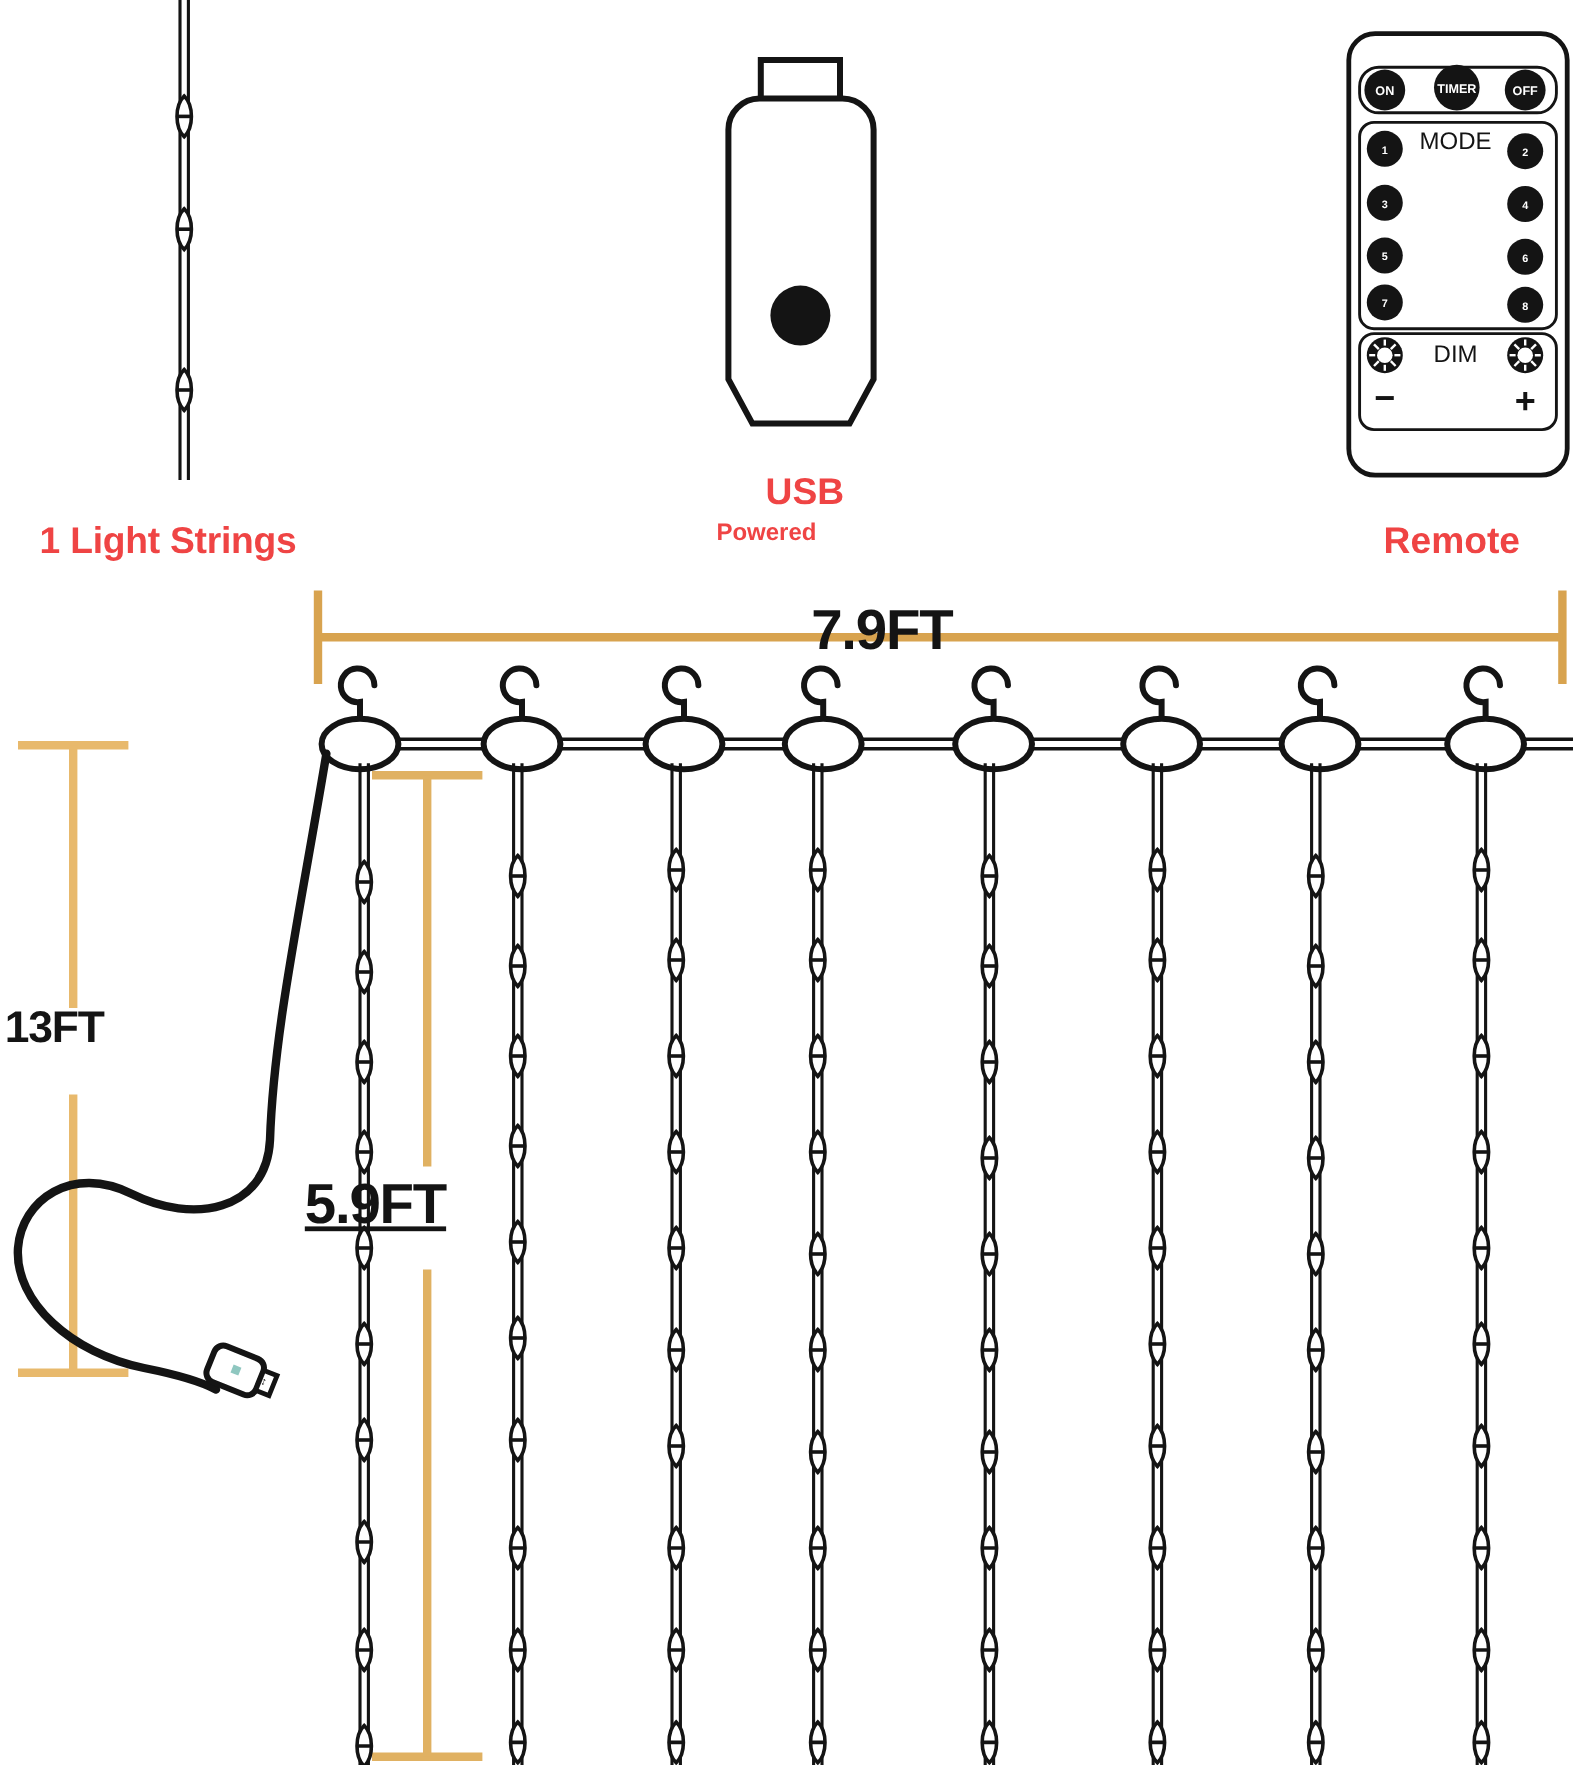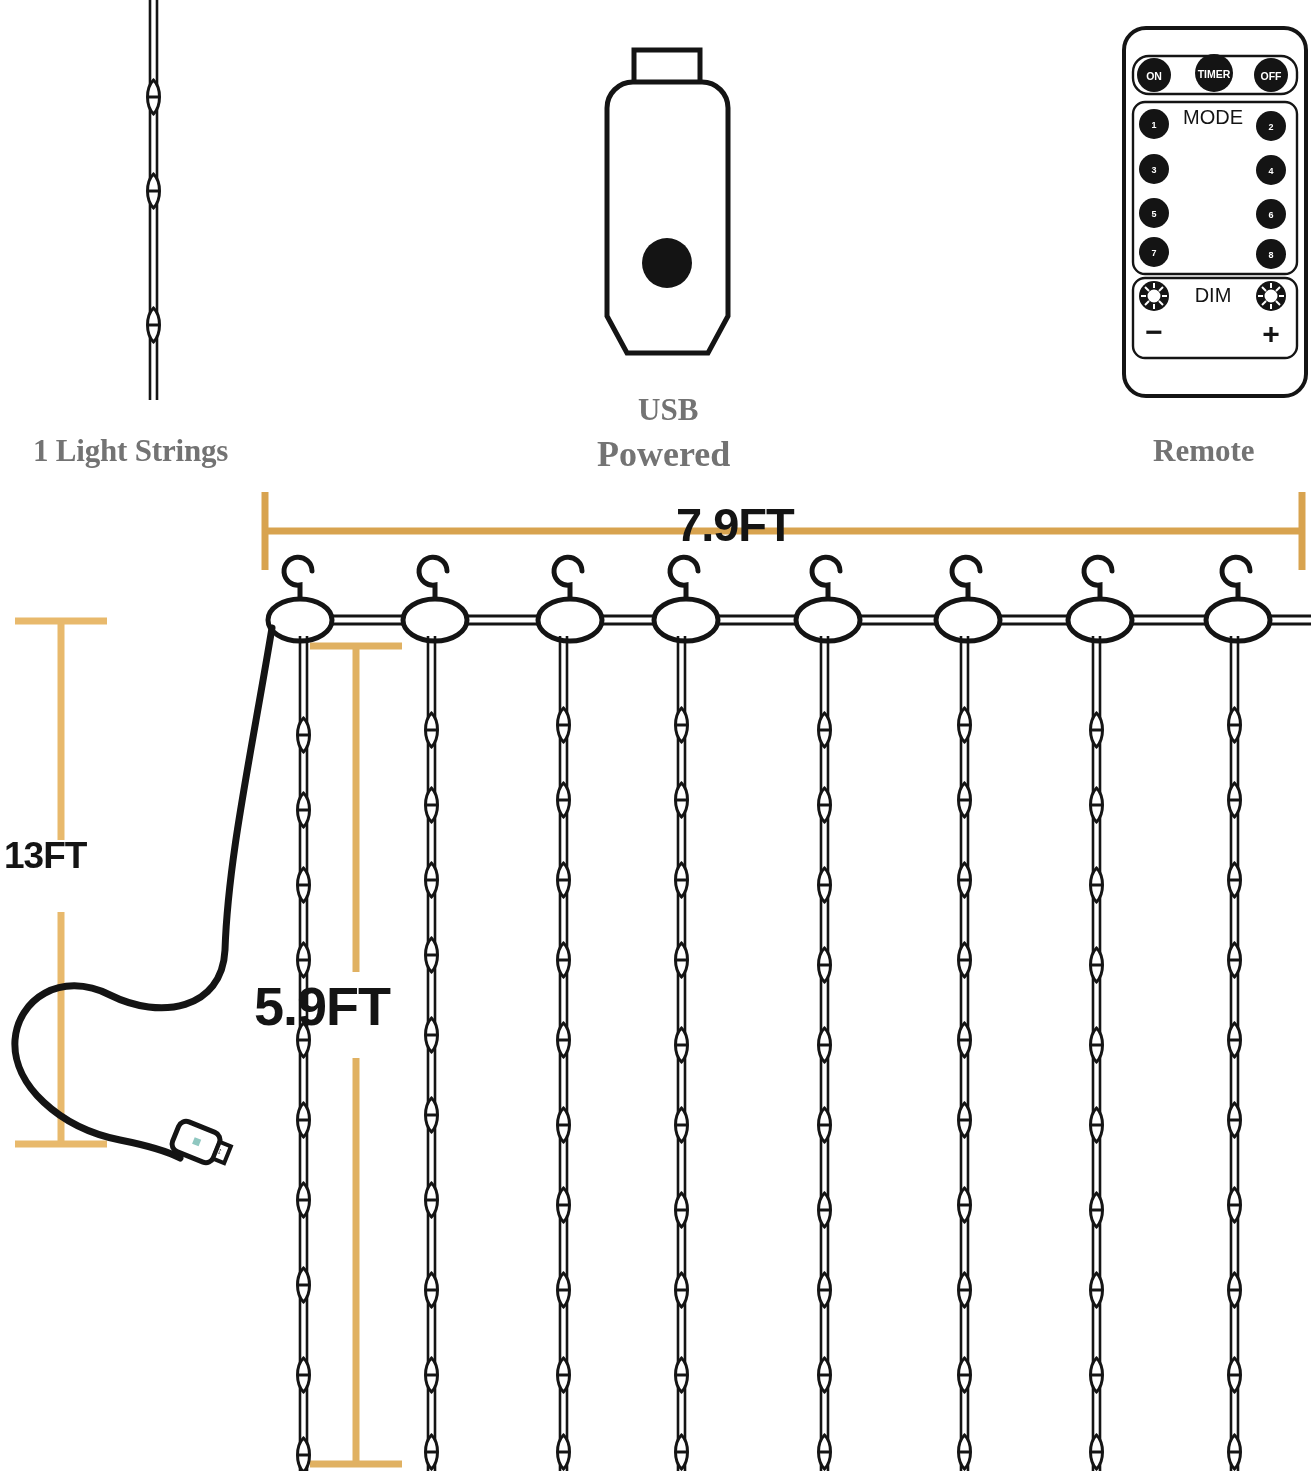--- a/index.html
+++ b/index.html
@@ -17,24 +17,24 @@
   }
   #scene {
     position: absolute;
     left: 0;
     top: 0;
     width: 1311px;
     height: 1471px;
   }
   .lbl {
     position: absolute;
-    color: #737373;
+    color: #ef4444;
     font-weight: bold;
     white-space: nowrap;
-    font-family: Liberation Serif, serif;
+    font-family: Liberation Sans, sans-serif;
   }
   .dim-text {
     position: absolute;
     color: #141414;
     font-weight: bold;
     white-space: nowrap;
     font-family: "Liberation Sans", sans-serif;
     text-align: right;
   }
   #label-light-strings {
@@ -44,21 +44,21 @@
     letter-spacing: -0.2px;
   }
   #label-usb-line1 {
     left: 638px;
     top: 392px;
     font-size: 31px;
   }
   #label-usb-line2 {
     left: 597px;
     top: 433px;
-    font-size: 36px;
+    font-size: 20px;
   }
   #label-remote {
     left: 1153px;
     top: 433px;
     font-size: 31px;
   }
   #dim-width-text {
     left: 676px;
     top: 497px;
     font-size: 47px;
@@ -66,22 +66,23 @@
   }
   #dim-height-text {
     left: 4px;
     top: 835px;
     font-size: 37px;
     letter-spacing: -1px;
   }
   #dim-drop-text {
     left: 254px;
     top: 975px;
-    font-size: 54px;
+    font-size: 47px;
     letter-spacing: -1px;
+    text-decoration: underline;
   }
 </style>
 </head>
 <body>
 
 <div id="page">
 
   <svg id="scene" viewBox="0 0 1311 1471" xmlns="http://www.w3.org/2000/svg">
     <defs>
 

